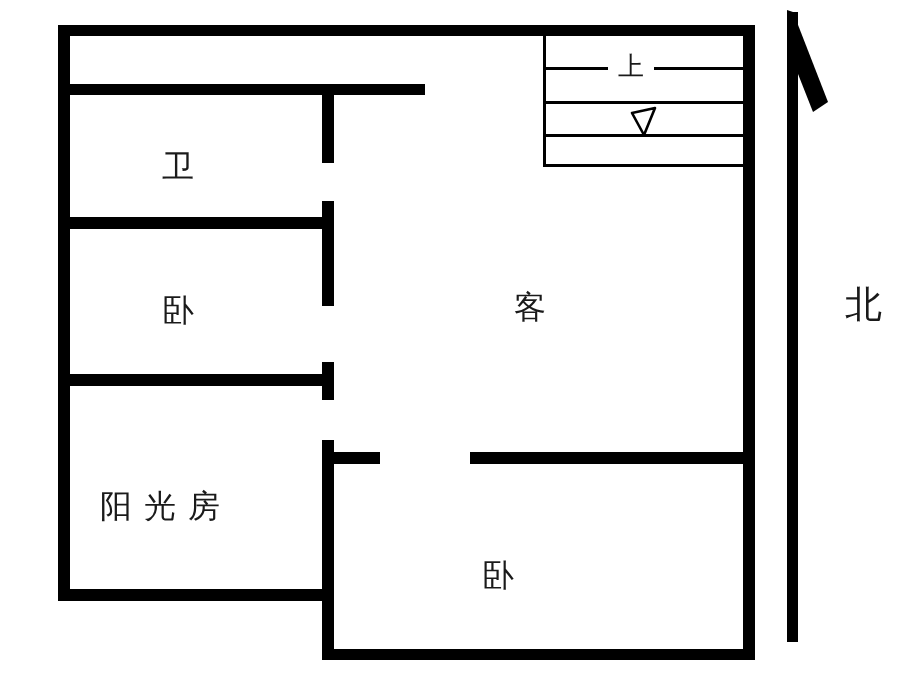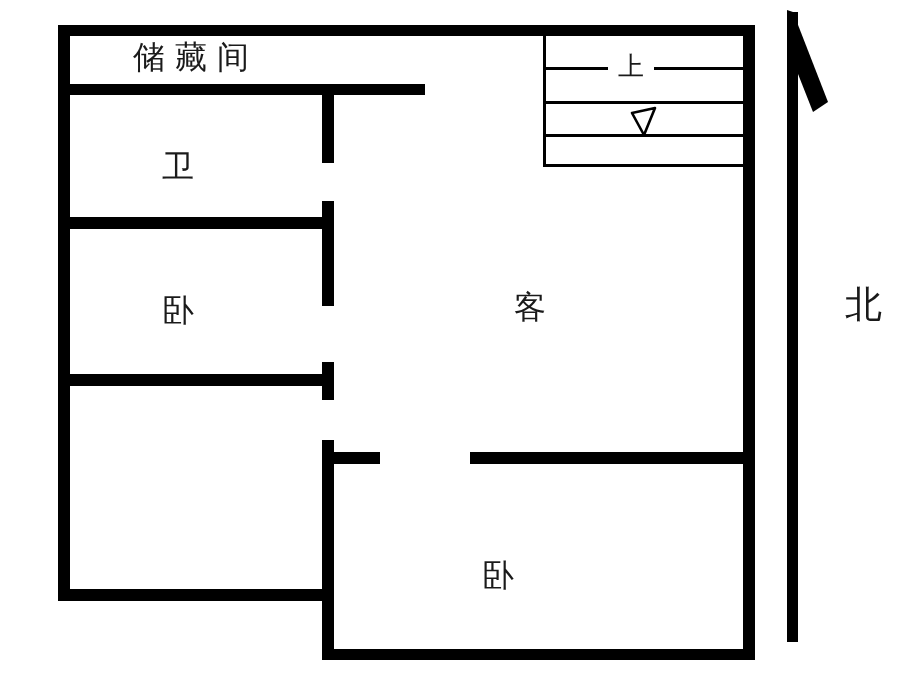--- a/index.html
+++ b/index.html
@@ -60,24 +60,24 @@
     <div class="tl" style="left:543px;top:67px;width:200px;height:3px"></div>
     <div class="tl" style="left:543px;top:101px;width:200px;height:3px"></div>
     <div class="tl" style="left:543px;top:134px;width:200px;height:3px"></div>
     <div class="tl" style="left:543px;top:164px;width:200px;height:3px"></div>
     <div class="lbl stairs-up" style="left:608px;top:54px">上</div>
     <svg style="left:628px;top:105px" width="32" height="34" viewBox="0 0 32 34">
       <polygon points="4,8 27,3 16,30" fill="none" stroke="#000" stroke-width="2.6" stroke-linejoin="round"></polygon>
     </svg>
   </div>
 
-  <div class="lbl" style="left:133px;top:41px;letter-spacing:10px">储藏间</div>
   <div class="lbl" style="left:162px;top:150px">卫</div>
   <div class="lbl" style="left:162px;top:294px">卧</div>
   <div class="lbl" style="left:514px;top:291px">客</div>
+  <div class="lbl" style="left:100px;top:490px;letter-spacing:12px">阳光房</div>
   <div class="lbl" style="left:482px;top:559px">卧</div>
 
   <div>
     <div class="w" style="left:787px;top:12px;width:11px;height:630px"></div>
     <svg style="left:780px;top:0" width="60" height="120" viewBox="0 0 60 120">
       <polygon points="7,10 13,12 48,102 33,112 7,46" fill="#000"></polygon>
     </svg>
     <div class="lbl north-lbl" style="left:845px;top:286px">北</div>
   </div>
 

